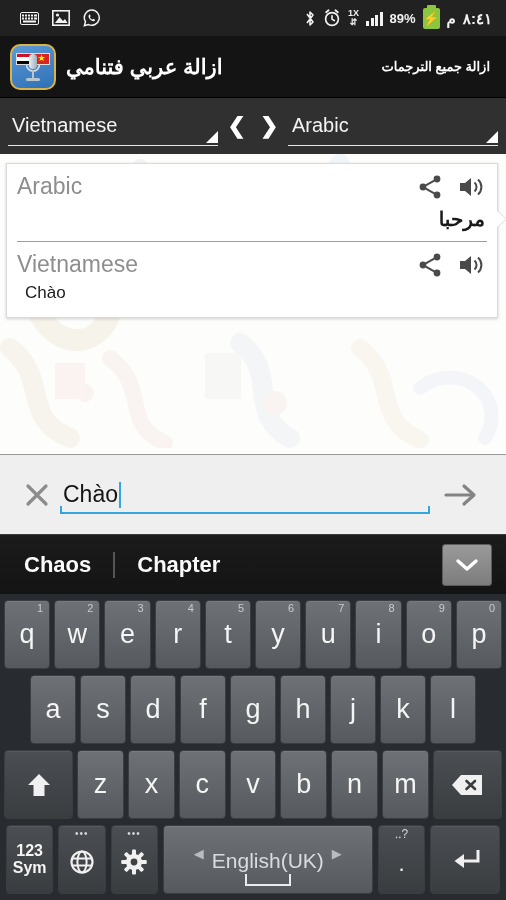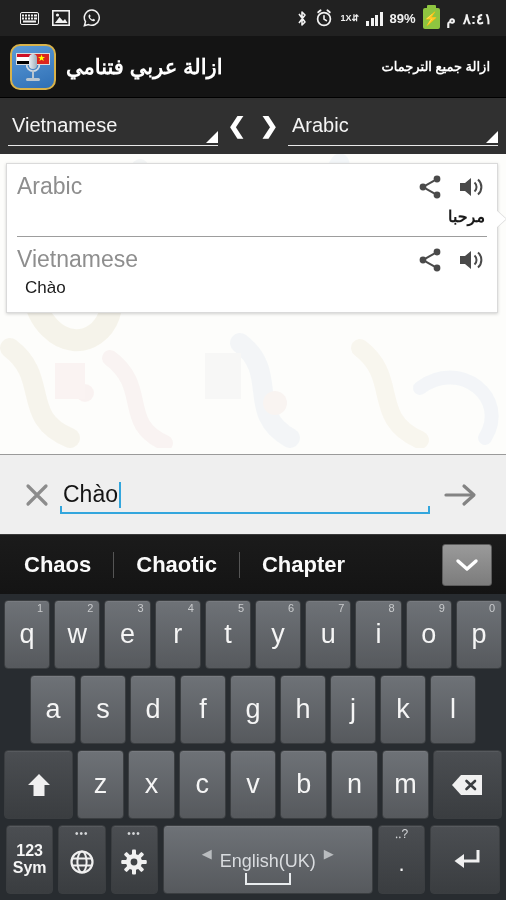--- a/index.html
+++ b/index.html
@@ -26,21 +26,21 @@
   .batt {
     width:17px; height:21px; background:#8ec540; border-radius:2px;
     position:relative; display:flex; align-items:center; justify-content:center;
   }
   .batt:before{ content:""; position:absolute; top:-3px; left:4px; width:9px; height:3px; background:#8ec540; border-radius:1px 1px 0 0;}
   .bolt { font-size:13px; color:#fff; line-height:1; }
   .sig { display:flex; align-items:flex-end; gap:1.5px; height:16px; }
   .sig i { display:block; width:3px; background:#f2f2f2; }
   .sig i:nth-child(1){height:5px;} .sig i:nth-child(2){height:8px;}
   .sig i:nth-child(3){height:11px;} .sig i:nth-child(4){height:14px;}
-  .onex { display:flex; align-items:center; line-height:1; font-size:9px; font-weight:bold;}
+  .onex { display:flex; flex-direction:column; align-items:center; line-height:1; font-size:9px; font-weight:bold;}
 
   
   .appbar {
     flex:0 0 62px; background:#141414;
     display:flex; align-items:center; padding:0 10px;
     border-bottom:1px solid #000;
     position:relative;
   }
   .app-icon {
     width:46px; height:46px; border-radius:10px;
@@ -102,21 +102,21 @@
   .card:after{
     content:""; position:absolute; right:-9px; top:46px;
     width:0;height:0;border-style:solid;border-width:9px 0 9px 10px;
     border-color:transparent transparent transparent #ffffff;
     filter:drop-shadow(1px 0 0 #dadada);
   }
   .card-section { position:relative; padding-top:8px; }
   .card-divider { height:1px; background:#9d9d9d; margin-top:8px; }
   .lang-label { font-size:23px; color:#8e8e8e; line-height:1.25; }
   .card-icons { position:absolute; right:2px; top:10px; display:flex; align-items:center; gap:14px; }
-  .phrase-ar { text-align:right; font-size:16px; font-weight:bold; color:#1a1a1a; direction:rtl; padding:6px 2px 2px 0; }
+  .phrase-ar { text-align:right; font-size:20px; font-weight:bold; color:#1a1a1a; direction:rtl; padding:6px 2px 2px 0; }
   .phrase-latin { font-size:17px; color:#1a1a1a; padding:4px 0 2px 8px; }
 
   
   .inputbar {
     flex:0 0 80px; background:#efefef; border-top:1px solid #9a9a9a;
     display:flex; align-items:center; padding:0 14px;
   }
   .clear-x { flex:0 0 46px; display:flex; align-items:center; justify-content:center; color:#8c8c8c; }
   .field-wrap { flex:1 1 auto; position:relative; height:44px; display:flex; align-items:center; }
   .field-text { font-size:23px; color:#141414; padding-left:3px; }
@@ -155,21 +155,21 @@
     display:flex; align-items:center; justify-content:center;
     color:#f5f5f5; font-size:27px;
   }
   .key .hint { position:absolute; top:1px; right:6px; font-size:11px; color:#c9cbcd; }
   .key.dark { background:linear-gradient(to bottom,#4b4e52,#3a3d40); }
   .key.wide15 { flex:1.5 1 0; }
   .key.space { flex:4.6 1 0; flex-direction:column; gap:1px; }
   .krow.r2 { padding:0 28px; }
   .krow.r4 { gap:5px; padding:0 4px; }
   .key.sym { font-size:16px; line-height:1.05; flex-direction:column; font-weight:bold; }
-  .spacelabel { font-size:18px; color:#d9dcdf;margin-top:16px; }
+  .spacelabel { font-size:21px; color:#d9dcdf;margin-top:16px; }
   .spaceline { display:flex; align-items:center; justify-content:center; gap:0;}
   .spacebar-glyph { width:46px; height:12px; border:2px solid #e9ecee; border-top:none; }
   .space-inner { display:flex; align-items:center; justify-content:center; width:100%; gap:8px; }
   .arrowsm { color:#b9bcbf; font-size:13px; }
   .dots { position:absolute; top:3px; left:50%; transform:translateX(-50%); font-size:10px; color:#d5d7d9; letter-spacing:1px; line-height:1;}
   .dotq { position:absolute; top:2px; left:50%; transform:translateX(-50%); font-size:12px; color:#d5d7d9; line-height:1;}
 </style>
 </head>
 <body>
 
@@ -365,21 +365,20 @@
       <svg width="34" height="26" viewBox="0 0 34 26">
           <path d="M2 13 H29" stroke="#838383" stroke-width="3.2" stroke-linecap="round"></path>
           <path d="M20 4 L30 13 L20 22" fill="none" stroke="#838383" stroke-width="3.2" stroke-linecap="round" stroke-linejoin="round"></path>
         </svg>
     </span>
   </div>
 
   <div class="suggestbar">
     <span class="sugg">Chaos</span>
     <span class="sugg-sep"></span>
-    <span class="sugg">Chaotic</span>
     <span class="sugg-sep"></span>
     <span class="sugg">Chapter</span>
     <span class="sugg-expand">
       <svg width="26" height="16" viewBox="0 0 26 16">
           <path d="M4 4 L13 12 L22 4" fill="none" stroke="#ffffff" stroke-width="3.4" stroke-linecap="round" stroke-linejoin="round"></path>
         </svg>
     </span>
   </div>
 
   <div class="keyboard">

